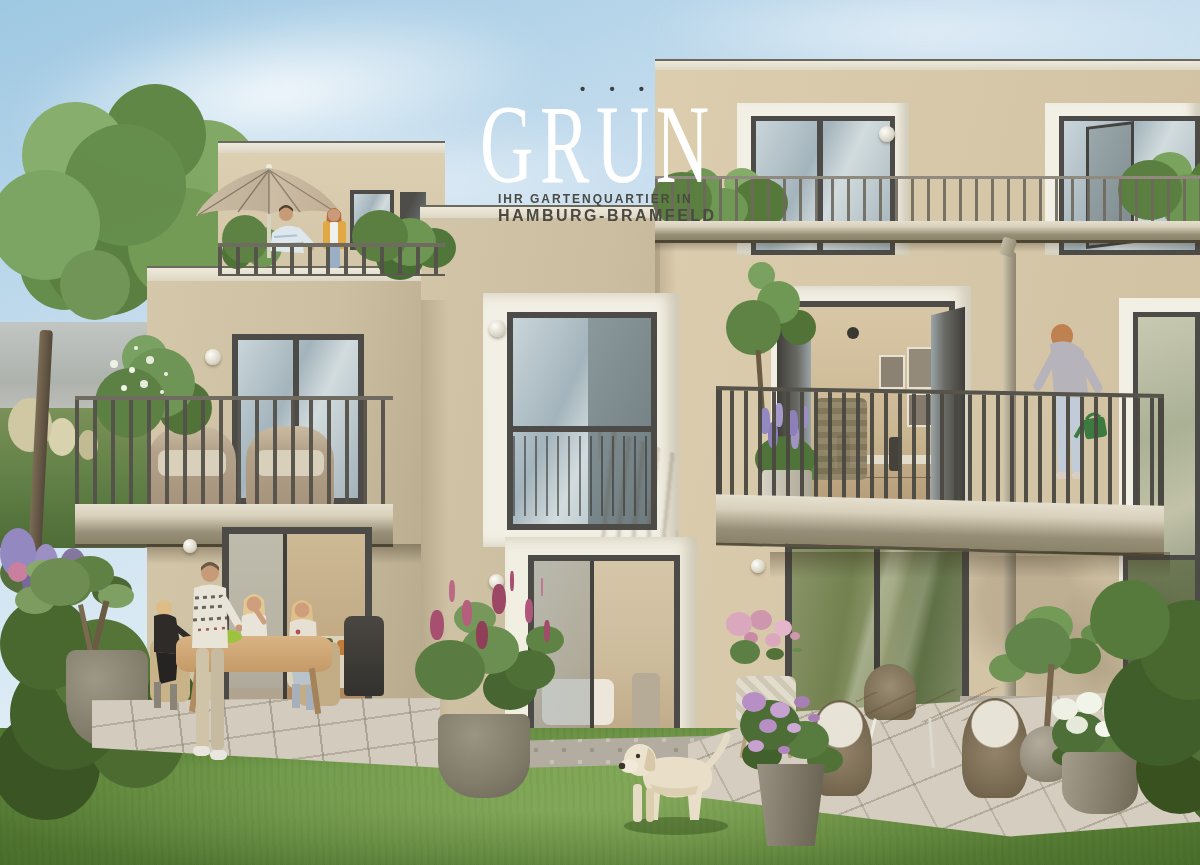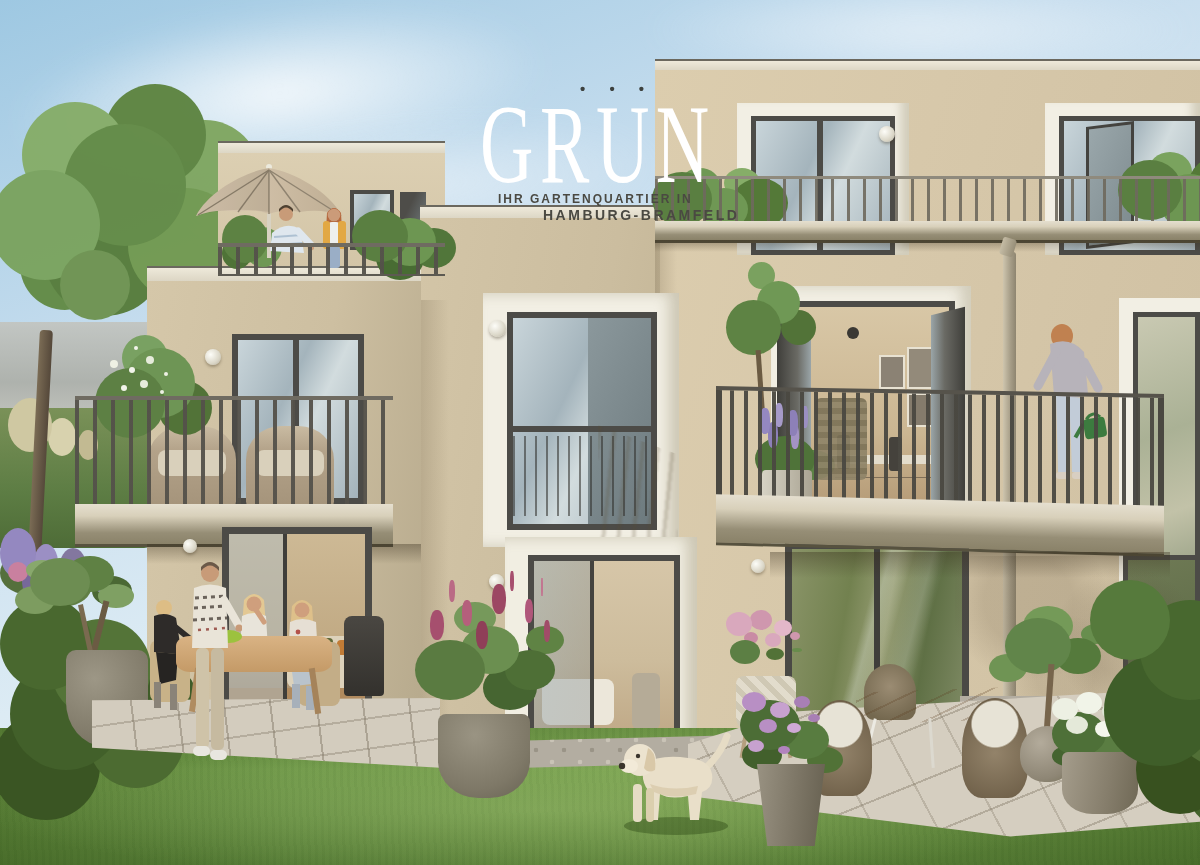--- a/index.html
+++ b/index.html
@@ -336,15 +336,15 @@
     <circle cx="30" cy="34" r="16" fill="#ece3cf"></circle>
     <ellipse cx="19" cy="40" rx="9" ry="7" fill="#f2ead8"></ellipse>
     <circle cx="12" cy="40" r="3.2" fill="#3a342c"></circle>
     <circle cx="28" cy="30" r="2.2" fill="#3a342c"></circle>
     <path d="M38,22 Q47,26 45,44 Q38,48 34,42 Z" fill="#d9c8a8"></path>
   </svg>
 
   <div class="a dots" style="left:580px;top:80px;">• • •</div>
   <div class="a wordmark" style="left:480px;top:88px;">GRUN</div>
   <div class="a tag" style="left:498px;top:192px;width:204px;font-size:12px;letter-spacing:2px;">IHR GARTENQUARTIER IN</div>
-  <div class="a tag" style="left:498px;top:207px;width:204px;font-size:14px;letter-spacing:2.5px;margin-left:45px;">HAMBURG-BRAMFELD</div>
+  <div class="a tag" style="left:498px;top:207px;width:204px;font-size:16px;letter-spacing:2.5px;">HAMBURG-BRAMFELD</div>
 
 </div>
 
 </body></html>

